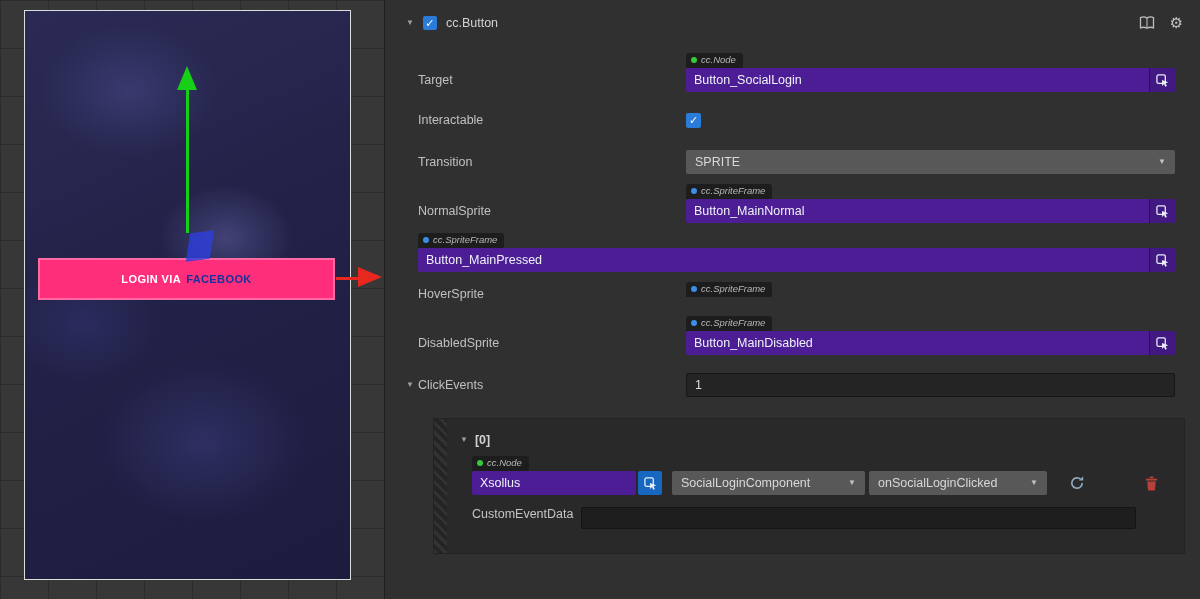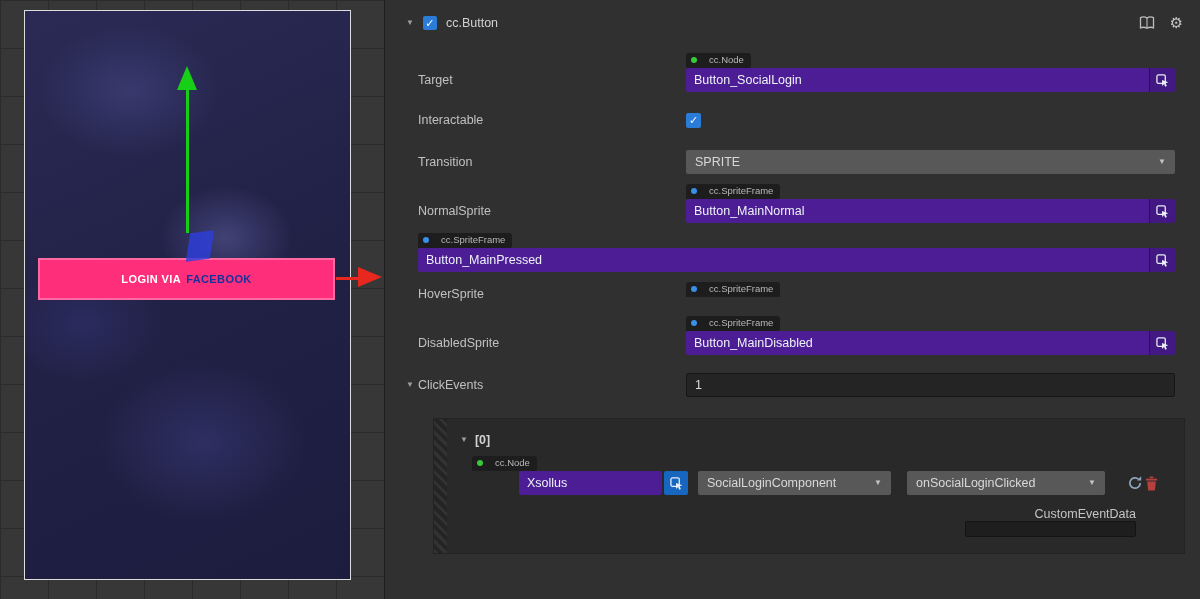--- a/index.html
+++ b/index.html
@@ -55,23 +55,23 @@
   .icon-btn { display:flex; align-items:center; cursor:pointer; }
 
   .prop-row { display:flex; padding:0 25px 0 33px; }
   .row-label { width:268px; flex:none; align-self:flex-end; height:24px; line-height:24px;
     color:#c0c0c0; white-space:nowrap; }
   .row-label.with-caret { display:flex; align-items:center; width:280px; }
   .row-label.with-caret .caret { margin-right:4px; }
   .row-field { flex:1; display:flex; flex-direction:column; min-width:0; }
   .row-field.inline { flex-direction:row; align-items:center; height:24px; }
 
-  .type-badge { align-self:flex-start; display:flex; align-items:center; gap:12px;
+  .type-badge { align-self:flex-start; display:flex; align-items:center; gap:4px;
     background:#1d1d1d; border-radius:3px 3px 2px 0; padding:1px 7px 2px 5px;
-    font-size:9.5px; color:#b8b8b8; line-height:12px; }
+    font-size:9.5px; color:#b8b8b8; line-height:12px;font-style:italic; }
   .dot { width:6px; height:6px; border-radius:50%; flex:none; }
   .dot.green { background:#38c93a; }
   .dot.blue  { background:#3a8fe8; }
 
   .ref-field { height:24px; background:#4c1d95; border-radius:2px; display:flex;
     align-items:center; min-width:0; }
   .ref-text { flex:1; padding:0 8px; color:#eef2f7; white-space:nowrap; overflow:hidden; }
   .picker { width:26px; height:24px; flex:none; display:flex; align-items:center;
     justify-content:center; border-left:1px solid rgba(0,0,0,0.35);
     background:rgba(0,0,0,0.12); border-radius:0 2px 2px 0; cursor:pointer; }
@@ -92,26 +92,26 @@
   .mt18 { margin-top:18px; }
 
   
   .events-box { margin:21px 15px 0 48px; min-height:136px; background:#292929;
     border:1px solid #232323; position:relative; padding:14px 0 16px 26px; }
   .hatch { position:absolute; left:0; top:0; bottom:0; width:13px;
     background:repeating-linear-gradient(45deg,#323232 0,#323232 3px,#242424 3px,#242424 7px); }
   .event-head { display:flex; align-items:center; gap:7px; color:#d2d2d2; font-weight:bold; }
   .event-main { margin:9px 0 0 12px; display:flex; flex-direction:column; }
   .event-ctrls { display:flex; align-items:center; }
-  .node-field { width:143px;margin-left:47px; }
+  .node-field { width:164px; }
   .dd-component { width:193px; margin-left:10px; }
-  .dd-handler { width:198px; margin-left:16px; }
+  .dd-handler { width:178px; margin-left:4px; }
   .icon-refresh { margin-left:22px; display:flex; cursor:pointer; }
   .icon-trash { margin-left:auto; margin-right:26px; display:flex; cursor:pointer; }
-  .event-custom { display:flex; align-items:flex-end; margin:12px 48px 0 12px;flex-direction:column; }
+  .event-custom { display:flex; align-items:flex-start; margin:12px 48px 0 12px; }
   .custom-input { flex:1; margin-left:8px; height:22px; background:#1e1e1e;
     border:1px solid #141414; border-radius:2px; color:#dddddd; padding:0 7px;
     font-family:"Liberation Sans", sans-serif; font-size:12px; outline:none; }
 </style>
 </head>
 <body>
 
 <div id="stage">
 
   <div class="scene">

